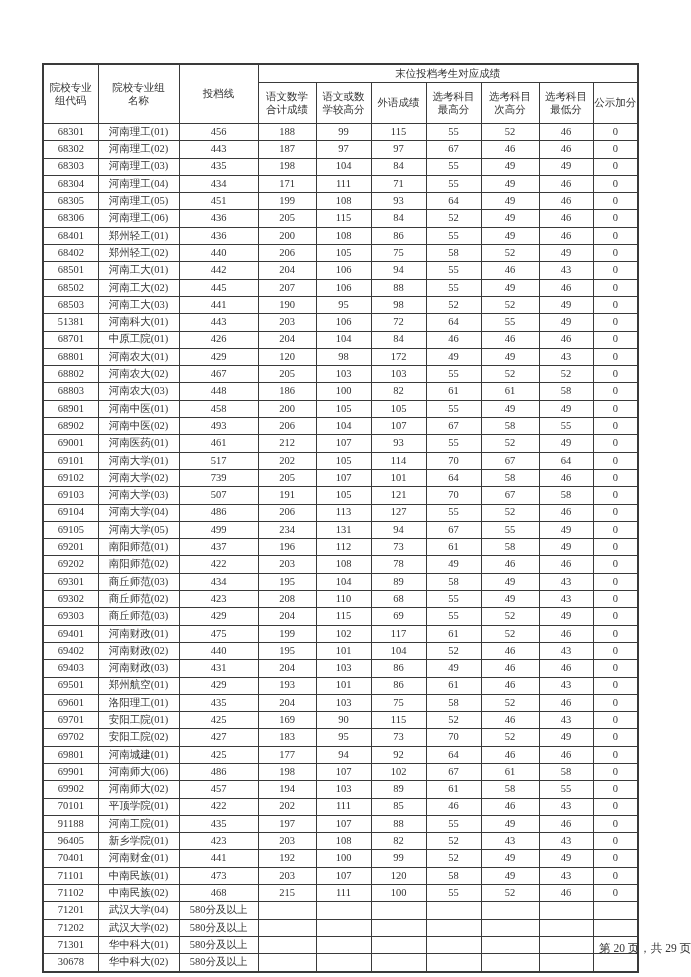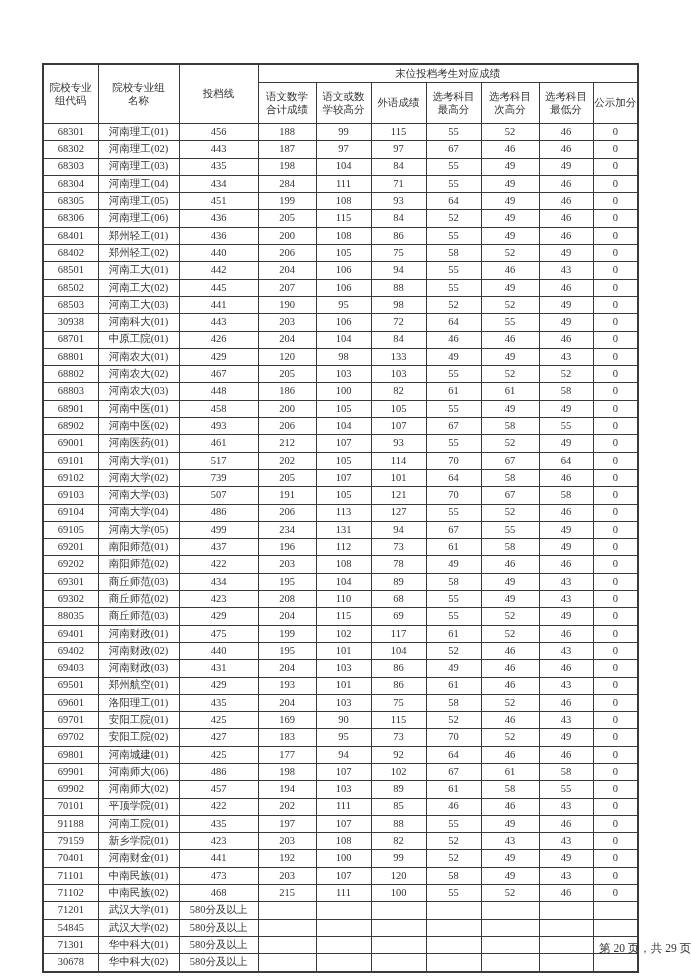--- a/index.html
+++ b/index.html
@@ -126,21 +126,21 @@
           <td>84</td>
           <td>55</td>
           <td>49</td>
           <td>49</td>
           <td>0</td>
         </tr>
         <tr>
           <td>68304</td>
           <td>河南理工(04)</td>
           <td>434</td>
-          <td>284</td>
+          <td>171</td>
           <td>111</td>
           <td>71</td>
           <td>55</td>
           <td>49</td>
           <td>46</td>
           <td>0</td>
         </tr>
         <tr>
           <td>68305</td>
           <td>河南理工(05)</td>
@@ -219,21 +219,21 @@
           <td>441</td>
           <td>190</td>
           <td>95</td>
           <td>98</td>
           <td>52</td>
           <td>52</td>
           <td>49</td>
           <td>0</td>
         </tr>
         <tr>
-          <td>30938</td>
+          <td>51381</td>
           <td>河南科大(01)</td>
           <td>443</td>
           <td>203</td>
           <td>106</td>
           <td>72</td>
           <td>64</td>
           <td>55</td>
           <td>49</td>
           <td>0</td>
         </tr>
@@ -248,21 +248,21 @@
           <td>46</td>
           <td>46</td>
           <td>0</td>
         </tr>
         <tr>
           <td>68801</td>
           <td>河南农大(01)</td>
           <td>429</td>
           <td>120</td>
           <td>98</td>
-          <td>133</td>
+          <td>172</td>
           <td>49</td>
           <td>49</td>
           <td>43</td>
           <td>0</td>
         </tr>
         <tr>
           <td>68802</td>
           <td>河南农大(02)</td>
           <td>467</td>
           <td>205</td>
@@ -423,21 +423,21 @@
           <td>423</td>
           <td>208</td>
           <td>110</td>
           <td>68</td>
           <td>55</td>
           <td>49</td>
           <td>43</td>
           <td>0</td>
         </tr>
         <tr>
-          <td>88035</td>
+          <td>69303</td>
           <td>商丘师范(03)</td>
           <td>429</td>
           <td>204</td>
           <td>115</td>
           <td>69</td>
           <td>55</td>
           <td>52</td>
           <td>49</td>
           <td>0</td>
         </tr>
@@ -579,21 +579,21 @@
           <td>435</td>
           <td>197</td>
           <td>107</td>
           <td>88</td>
           <td>55</td>
           <td>49</td>
           <td>46</td>
           <td>0</td>
         </tr>
         <tr>
-          <td>79159</td>
+          <td>96405</td>
           <td>新乡学院(01)</td>
           <td>423</td>
           <td>203</td>
           <td>108</td>
           <td>82</td>
           <td>52</td>
           <td>43</td>
           <td>43</td>
           <td>0</td>
         </tr>
@@ -628,32 +628,32 @@
           <td>215</td>
           <td>111</td>
           <td>100</td>
           <td>55</td>
           <td>52</td>
           <td>46</td>
           <td>0</td>
         </tr>
         <tr>
           <td>71201</td>
-          <td>武汉大学(01)</td>
+          <td>武汉大学(04)</td>
           <td>580分及以上</td>
           <td></td>
           <td></td>
           <td></td>
           <td></td>
           <td></td>
           <td></td>
           <td></td>
         </tr>
         <tr>
-          <td>54845</td>
+          <td>71202</td>
           <td>武汉大学(02)</td>
           <td>580分及以上</td>
           <td></td>
           <td></td>
           <td></td>
           <td></td>
           <td></td>
           <td></td>
           <td></td>
         </tr>

